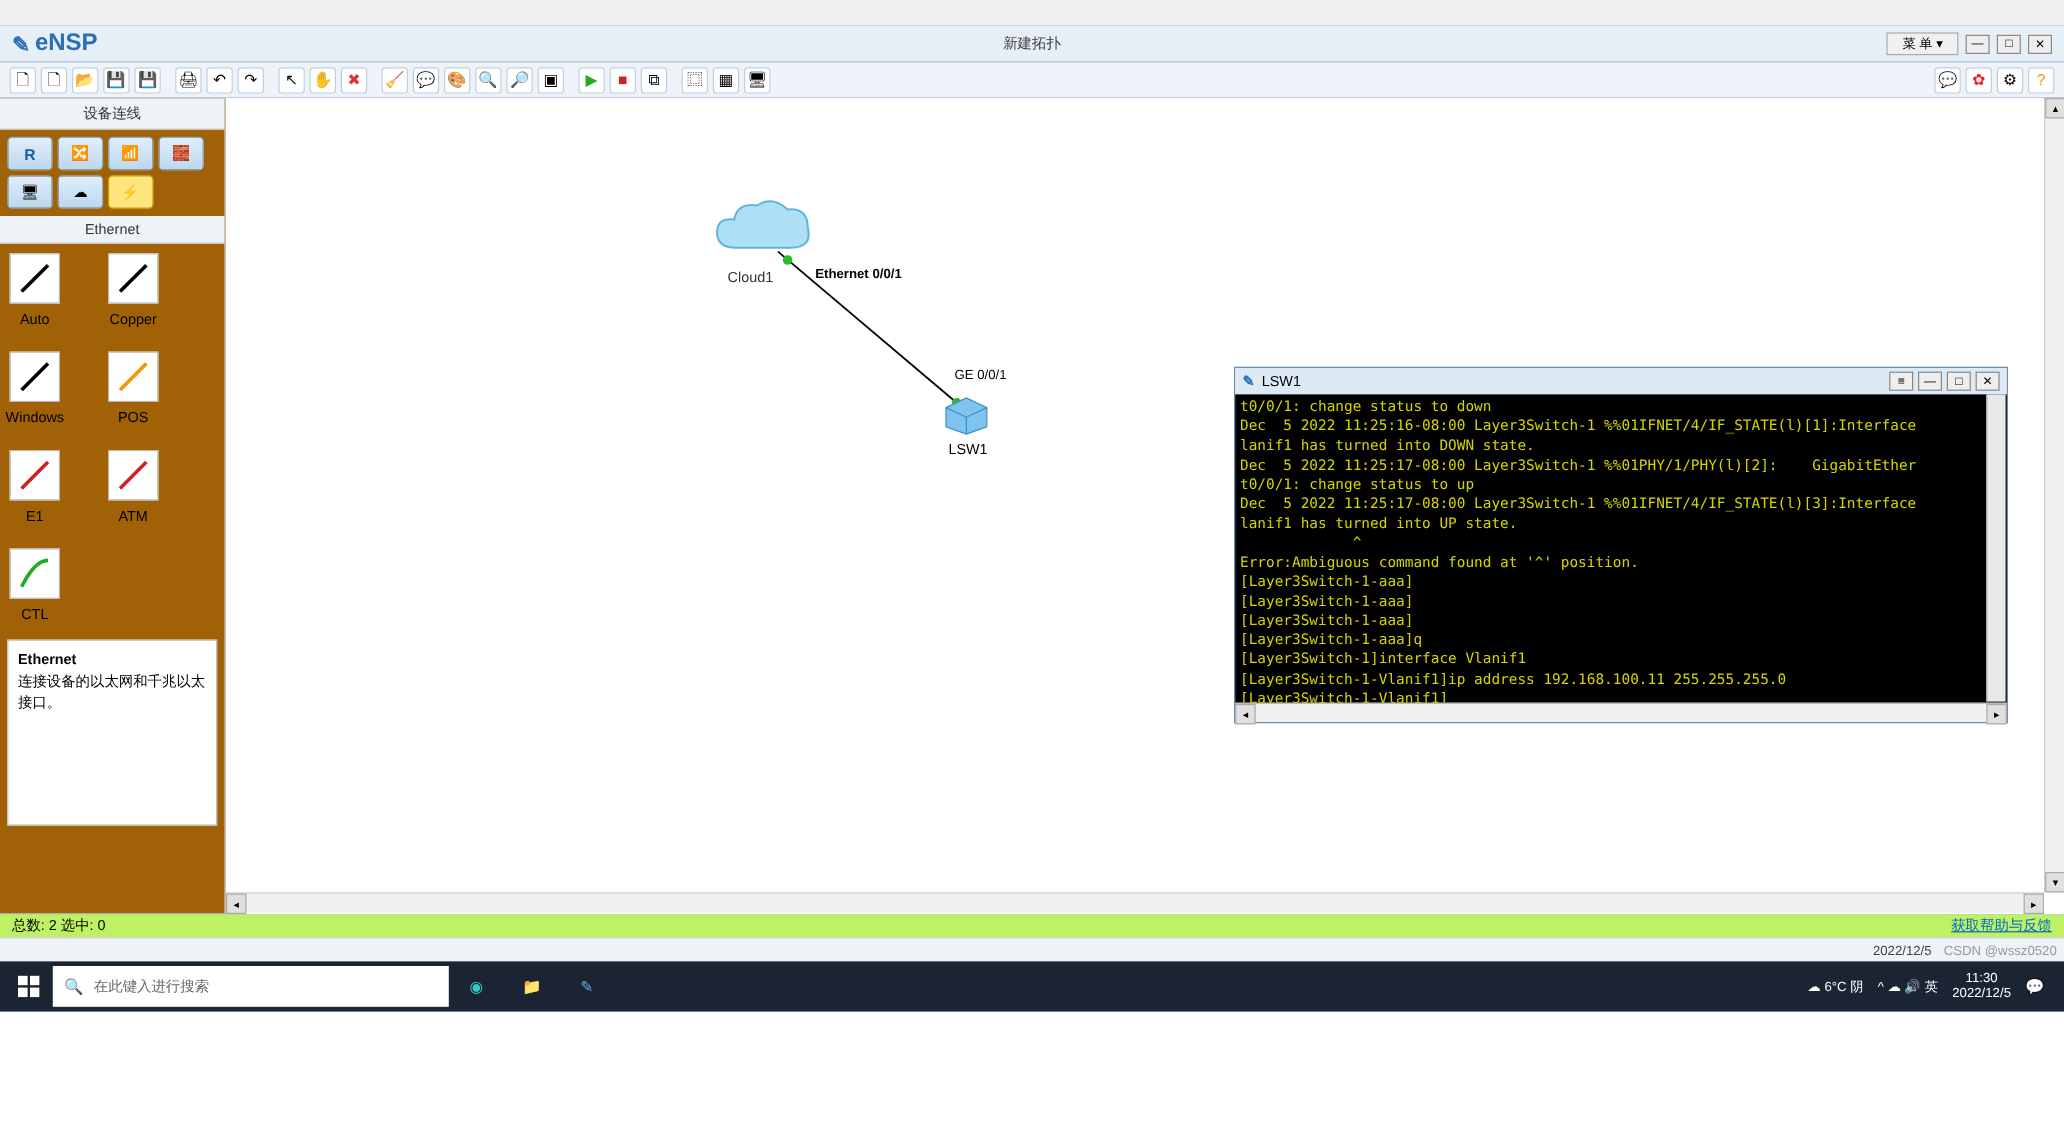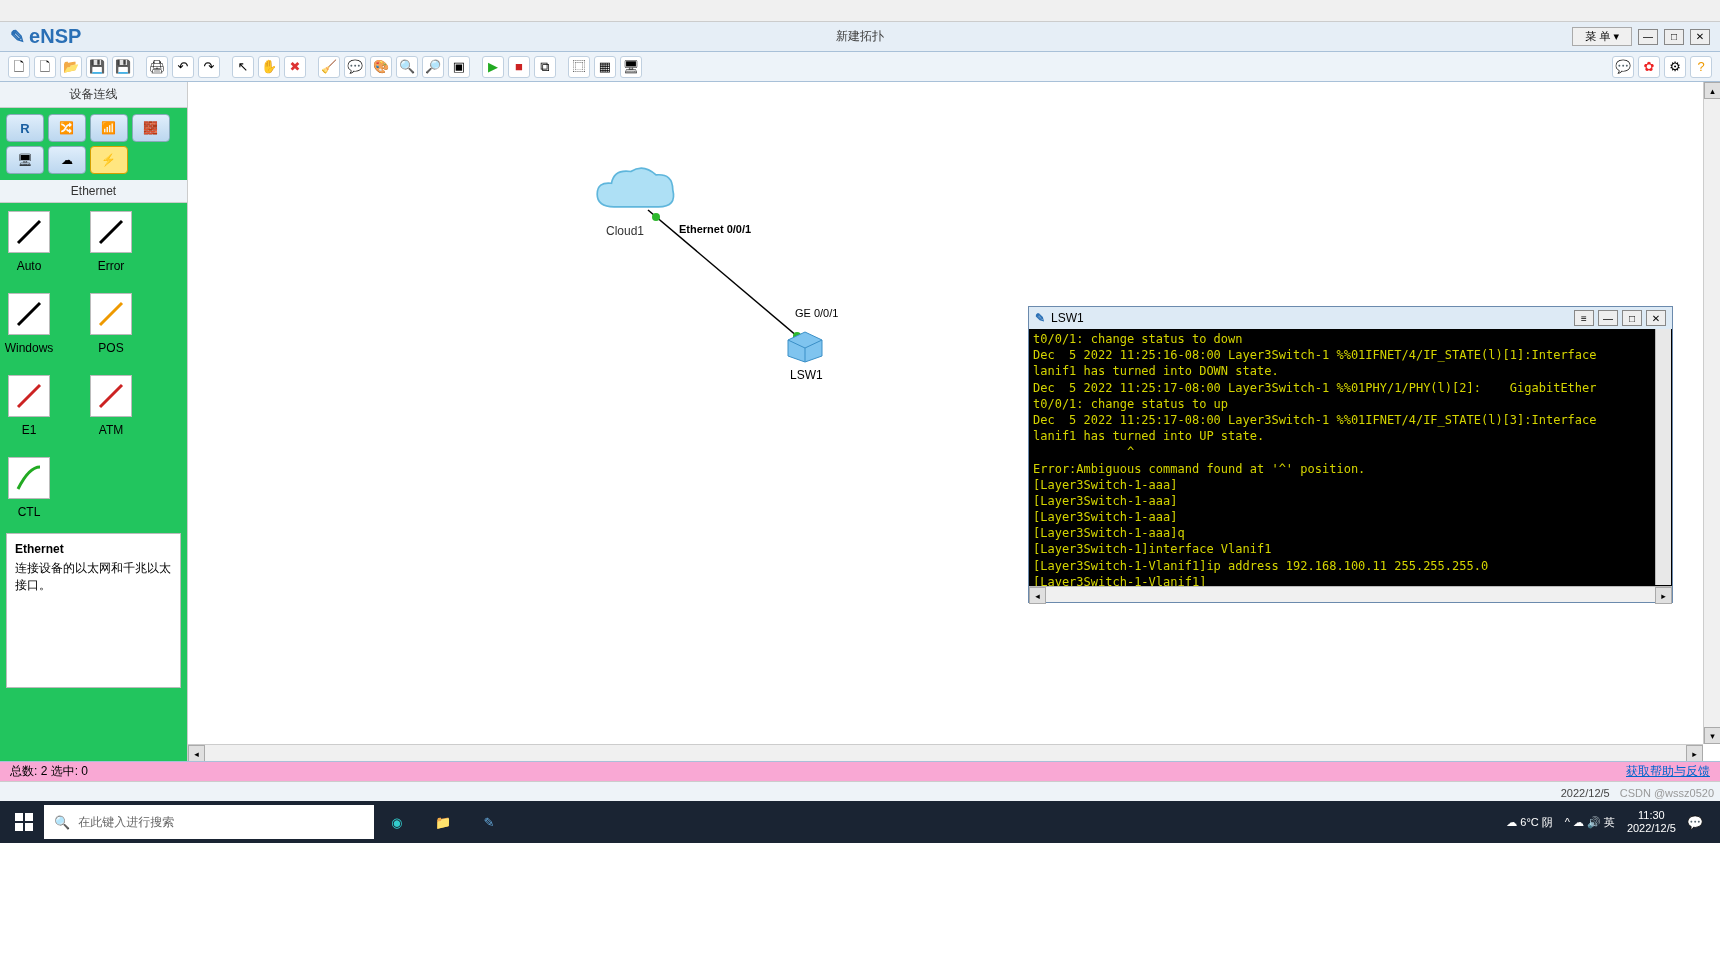--- a/index.html
+++ b/index.html
@@ -19,39 +19,39 @@
 .title-right { margin-left: auto; display: flex; gap: 6px; align-items: center; }
 .menu-btn { border: 1px solid #aaa; padding: 1px 12px; background: #f0f0f0; cursor: pointer; font-size: 11px; }
 .win-btn { width: 20px; height: 16px; border: 1px solid #888; background: #eee; display: flex; align-items: center; justify-content: center; cursor: pointer; font-size: 10px; }
 
 .toolbar { height: 30px; background: #edf3f9; display: flex; align-items: center; padding: 0 8px; gap: 4px; border-bottom: 1px solid #a8c0d8; }
 .tb-btn { width: 22px; height: 22px; background: #fff; border: 1px solid #c0d0e0; display: flex; align-items: center; justify-content: center; cursor: pointer; border-radius: 3px; }
 .tb-sep { width: 4px; }
 .tb-right { margin-left: auto; display: flex; gap: 4px; }
 
 .main-content { display: flex; height: 679px; }
-.sidebar { width: 188px; background: #22c55e; border-right: 1px solid #ccc; display: flex; flex-direction: column; }
+.sidebar { width: 188px; background: #a16207; border-right: 1px solid #ccc; display: flex; flex-direction: column; }
 .sb-section-title { text-align: center; padding: 4px; background: #eef3f8; border-bottom: 1px solid #ccc; color: #333; }
 .device-grid { display: flex; flex-wrap: wrap; gap: 4px; padding: 6px; }
 .device-icon { width: 38px; height: 28px; border: 1px solid #8ab; background: linear-gradient(#e0eefb,#bcd7ef); border-radius: 4px; display: flex; align-items: center; justify-content: center; cursor: pointer; }
 .device-icon.sel { background: #ffe680; border-color: #d4a000; }
 .device-r { color: #1a5fa0; font-weight: bold; font-size: 13px; }
 .cable-list { padding: 8px; display: flex; flex-wrap: wrap; gap: 20px 40px; }
 .cable-item { display: flex; flex-direction: column; align-items: center; gap: 6px; cursor: pointer; width: 42px; }
 .cable-box { width: 42px; height: 42px; border: 1px solid #bbb; background: #fff; display: flex; align-items: center; justify-content: center; }
 
 .info-box { margin-top: auto; margin: 6px; border: 1px solid #bbb; background: #fff; padding: 8px; height: 155px; }
 .info-title { font-weight: bold; margin-bottom: 4px; }
 
 .canvas-area { flex: 1; background: #fff; position: relative; overflow: auto; }
 .scroll-v { position: absolute; right: 0; top: 0; bottom: 17px; width: 17px; background: #f0f0f0; border-left: 1px solid #ccc; }
 .scroll-h { position: absolute; left: 0; right: 17px; bottom: 0; height: 17px; background: #f0f0f0; border-top: 1px solid #ccc; }
 .scroll-arrow { position: absolute; width: 17px; height: 17px; background: #e0e0e0; border: 1px solid #aaa; display: flex; align-items: center; justify-content: center; font-size: 9px; cursor: pointer; }
 
-.status-bar { height: 20px; background: #f9a8d4; border-top: 1px solid #a8c0d8; display: flex; align-items: center; padding: 0 10px; }
+.status-bar { height: 20px; background: #bef264; border-top: 1px solid #a8c0d8; display: flex; align-items: center; padding: 0 10px; }
 .status-right { margin-left: auto; color: #0066cc; text-decoration: underline; cursor: pointer; }
 
 .taskbar { height: 42px; background: #1a2433; display: flex; align-items: center; padding: 0 4px; color: #fff; }
 .tb-start { width: 40px; height: 36px; display: flex; align-items: center; justify-content: center; cursor: pointer; }
 .tb-search { height: 34px; background: #fff; display: flex; align-items: center; padding: 0 10px; gap: 8px; width: 330px; color: #666; }
 .tb-app { width: 46px; height: 40px; display: flex; align-items: center; justify-content: center; cursor: pointer; }
 .tb-tray { margin-left: auto; display: flex; align-items: center; gap: 12px; padding-right: 12px; font-size: 11px; }
 .tb-time { text-align: center; line-height: 1.2; }
 
 
@@ -222,21 +222,21 @@
             </svg>
           </div>
           <span>Auto</span>
         </div>
       <div class="cable-item">
           <div class="cable-box">
             <svg width="30" height="30">
               <line x1="4" y1="26" x2="26" y2="4" stroke="#000" stroke-width="3"></line>
             </svg>
           </div>
-          <span>Error</span>
+          <span>Copper</span>
         </div>
       <div class="cable-item">
           <div class="cable-box">
             <svg width="30" height="30">
               <line x1="4" y1="26" x2="26" y2="4" stroke="#000" stroke-width="3"></line>
             </svg>
           </div>
           <span>Windows</span>
         </div>
       <div class="cable-item">

